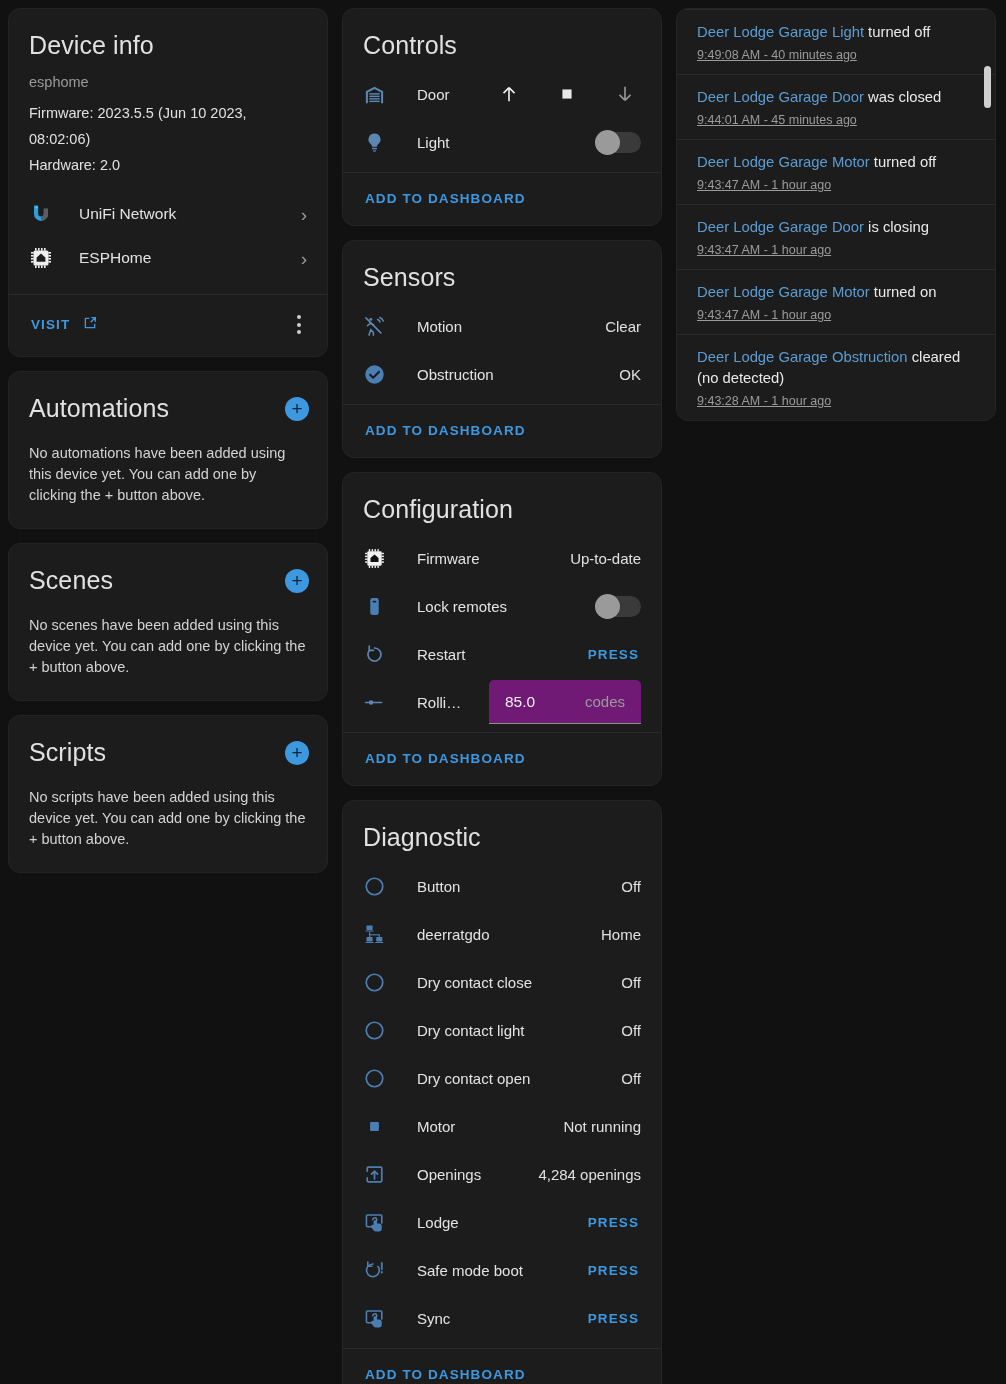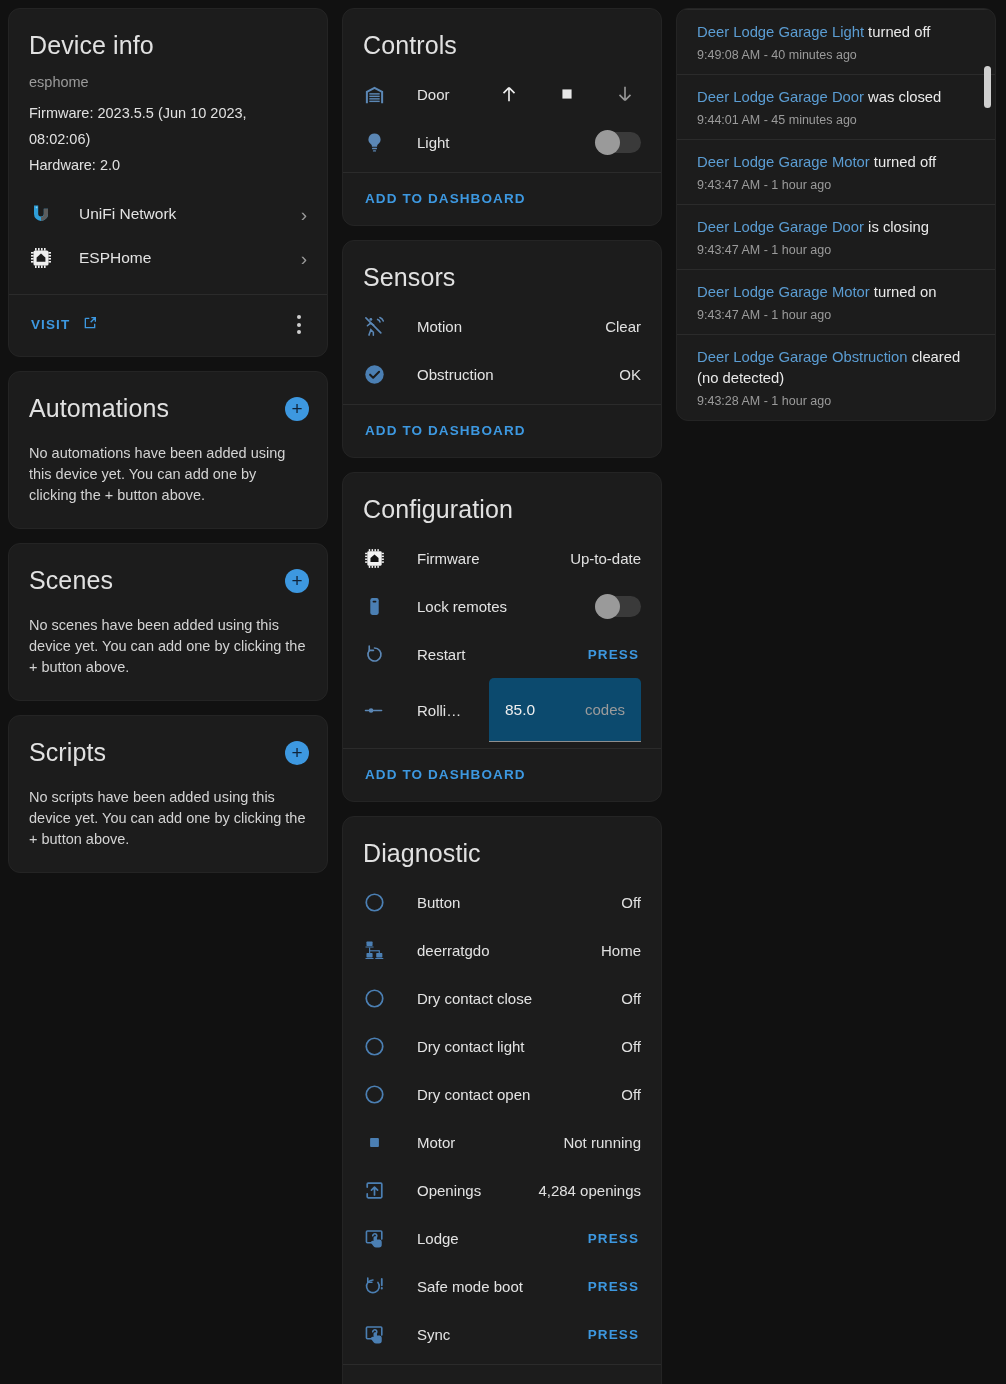--- a/index.html
+++ b/index.html
@@ -112,23 +112,23 @@
     width: 46px; height: 21px; border-radius: 11px;
     background: #3a3a3a; position: relative; cursor: pointer; flex: none;
   }
   .toggle .knob {
     position: absolute; left: 0; top: -2px;
     width: 25px; height: 25px; border-radius: 50%;
     background: #9a9a9a;
   }
 
   .numbox {
-    background: #0c4a6e; border-bottom: 1px solid #8e8e8e;
+    background: #701a75; border-bottom: 1px solid #8e8e8e;
     border-radius: 5px 5px 0 0;
-    height: 64px; width: 152px; flex: none;
+    height: 44px; width: 152px; flex: none;
     display: flex; align-items: center; justify-content: space-between;
     padding: 0 16px; cursor: text;
     margin-left: 8px;
   }
   .numbox .num { color: #efefef; font-size: 15.5px; }
   .numbox .unit { color: #9b9b9b; font-size: 15px; }
 
   
   .logbook { position: relative; }
   .log-date {
@@ -136,21 +136,21 @@
     padding: 18px 20px 14px 20px;
   }
   .log-list { }
   .log-item {
     border-top: 1px solid #2b2b2b;
     padding: 12px 20px 12px 20px;
     cursor: pointer;
   }
   .log-main { font-size: 14.8px; line-height: 21px; color: #eaeaea; }
   .log-main .ent { color: #5b9dd3; }
-  .log-time { color: #9b9b9b; font-size: 12.5px; margin-top: 5px; }
+  .log-time { color: #9b9b9b; font-size: 12.5px; margin-top: 5px; text-decoration: underline; }
   .scroll-track {
     position: absolute; top: 57px; right: 4px; width: 7px; bottom: 4px;
   }
   .scroll-thumb {
     position: absolute; top: 0; left: 0; width: 7px; height: 42px;
     border-radius: 4px; background: #cfcfcf; cursor: pointer;
   }
 </style>
 </head>
 <body>

